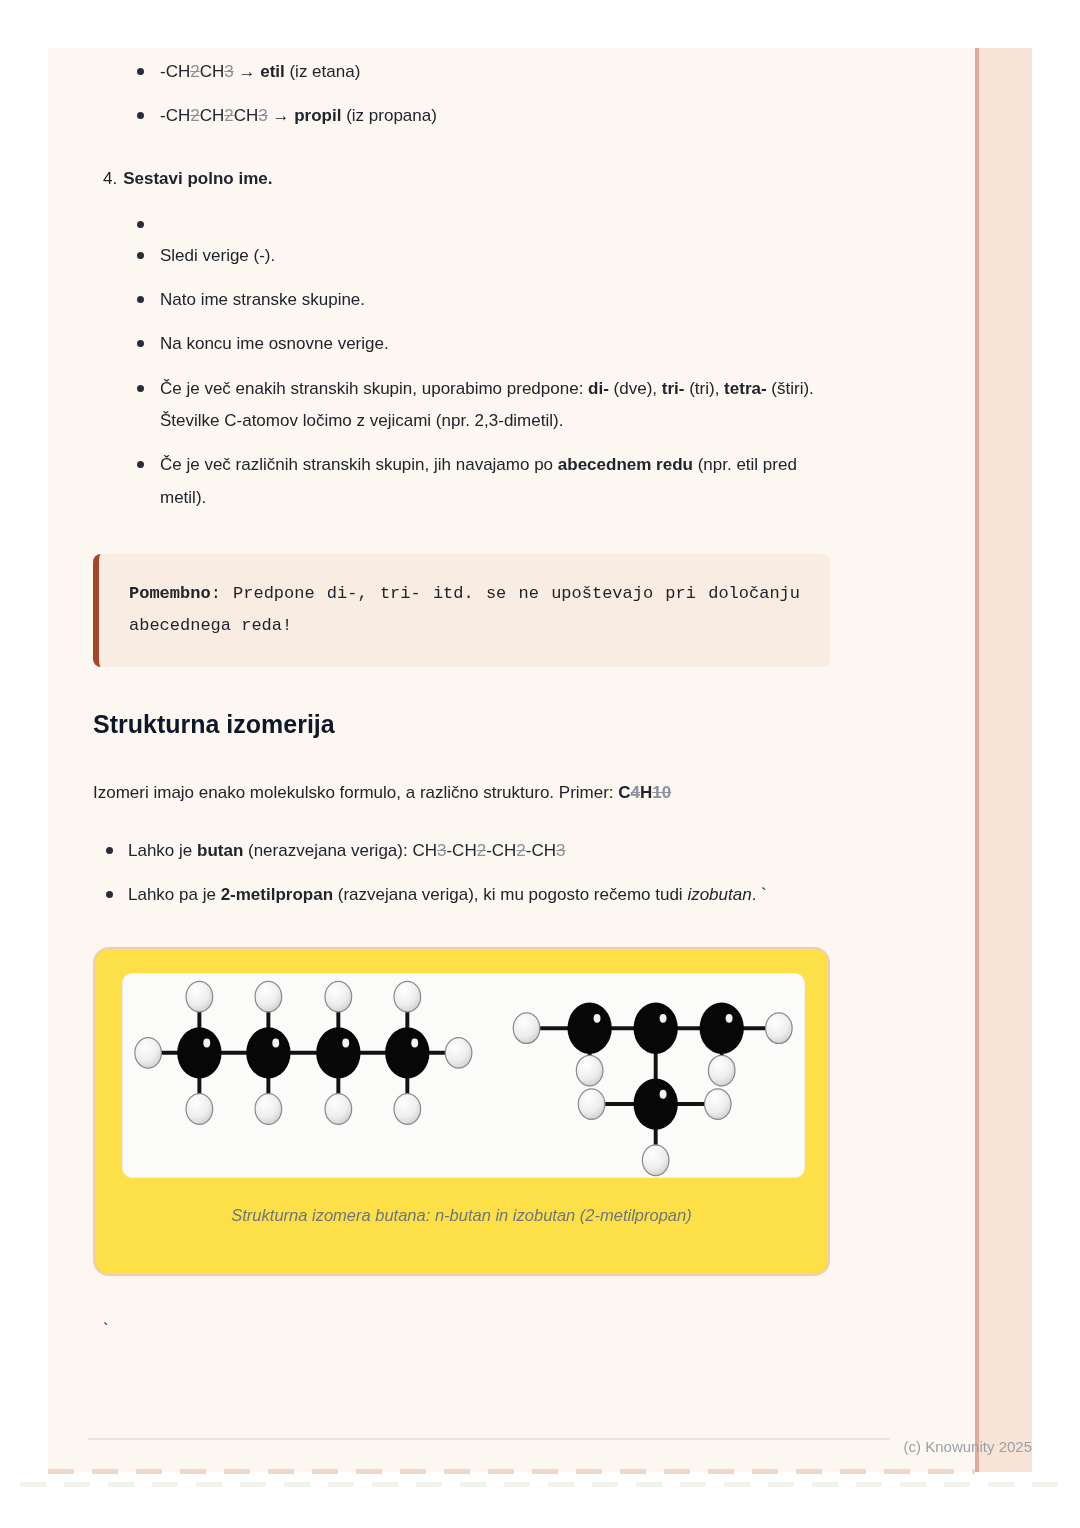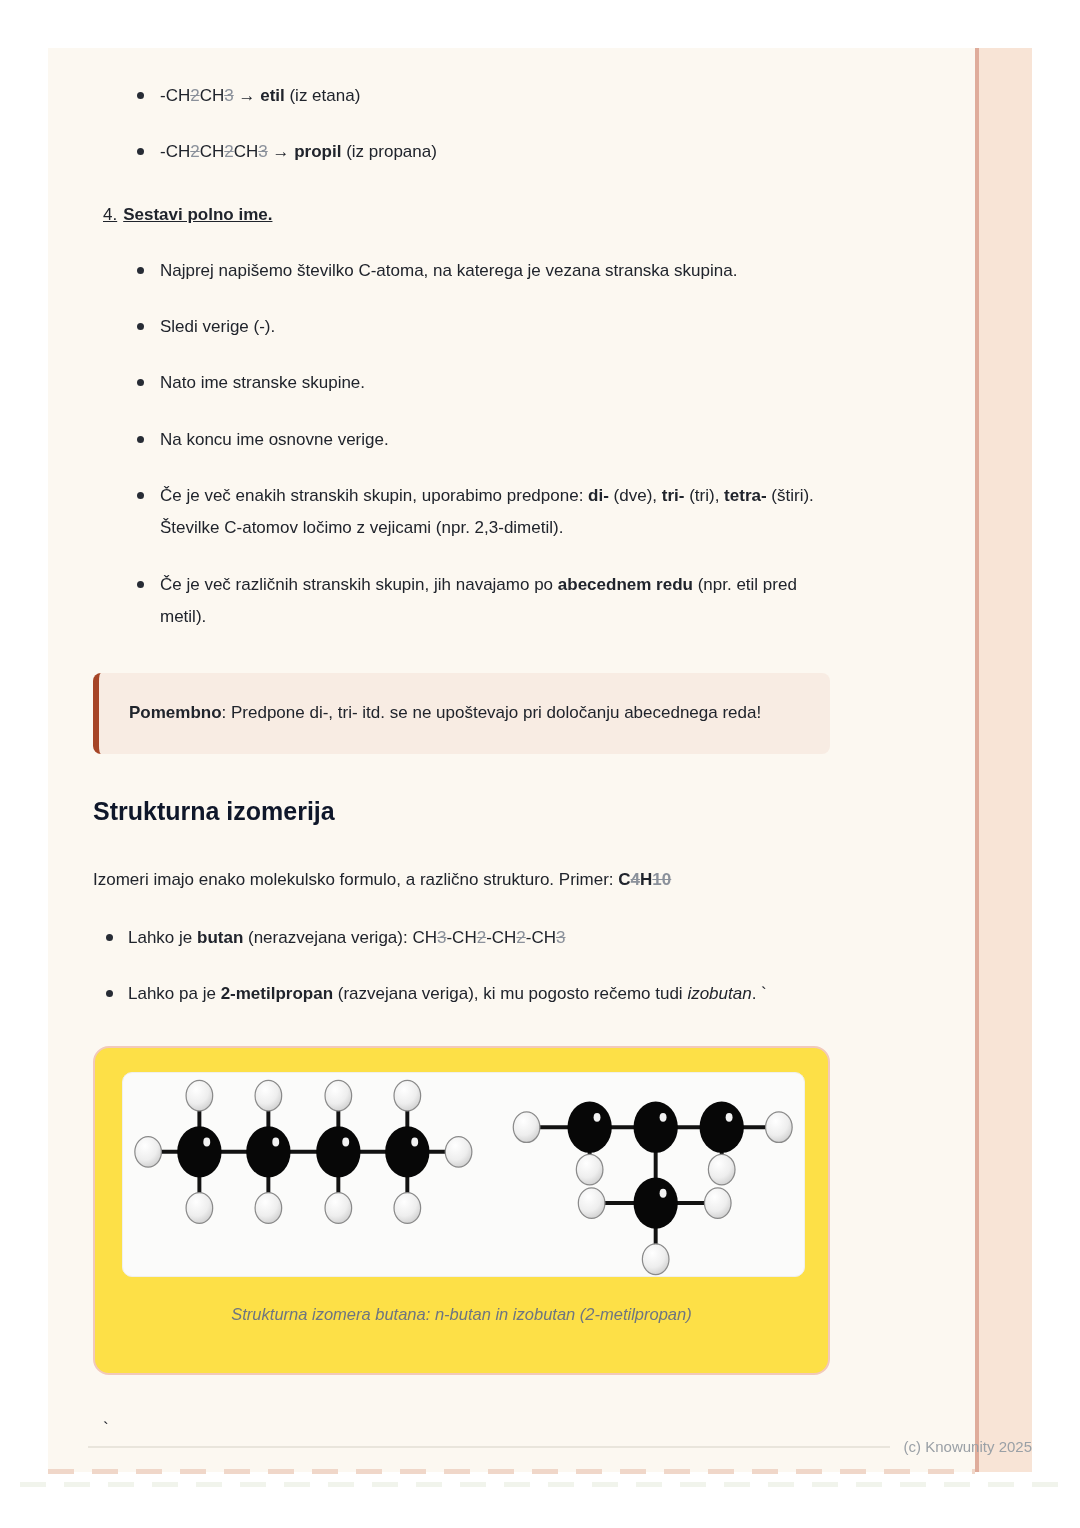--- a/index.html
+++ b/index.html
@@ -24,37 +24,37 @@
   .strip{
     position:absolute;left:975px;top:48px;width:57px;height:1424px;
     background:#f8e4d6;border-left:4px solid #dfac9b;box-sizing:border-box;
   }
   .content{
     padding:8px 145px 0 45px;
     font-size:17px;
   }
   
   ul{list-style:none;margin:0;padding:0;}
-  .li{display:flex;align-items:flex-start;margin-bottom:12px;margin-top:24px;}
+  .li{display:flex;align-items:flex-start;margin-bottom:12px;}
   .dot{flex:none;width:7px;height:7px;border-radius:50%;background:#272c35;margin-top:12px;}
   .nested .dot{margin-left:44px;margin-right:16px;}
   .root .dot{margin-left:13px;margin-right:15px;}
   .li-text{line-height:1.9;}
   .b{font-weight:bold;}
   .it{font-style:italic;}
   .st{color:#8b919b;text-decoration:line-through;}
   
-  .step{margin:30px 0 14px 10px;line-height:1.9;text-decoration:underline;}
+  .step{margin:30px 0 14px 10px;line-height:1.9;}
   .step .num{margin-right:6px;}
   .step .ttl{font-weight:bold;}
   
   .callout{
     margin-top:40px;width:737px;box-sizing:border-box;
     background:#f8ece3;border-left:6px solid #a64527;border-radius:8px;
-    padding:24px 30px;line-height:1.9;text-align:justify;
+    padding:24px 30px;line-height:1.9;text-align:justify;font-family:Liberation Mono, monospace;
   }
   
   h2.section-heading{
     margin:42px 0 0 0;font-size:25px;line-height:1.2;
     color:#0f172a;font-weight:bold;
   }
   .intro{margin-top:38px;line-height:1.9;}
   .root{margin-top:26px;}
   
   .figure-card{
@@ -68,21 +68,21 @@
     overflow:hidden;
   }
   .figure-caption{
     margin-top:26px;text-align:center;font-style:italic;
     font-size:16.5px;color:#6e7580;line-height:1.4;
   }
   .stray{margin:44px 0 0 10px;font-size:17px;}
   
   .footer{
     position:absolute;left:88px;right:48px;top:1438px;
-    display:flex;align-items:center;
+    display:flex;
   }
   .footer-line{flex:1;height:2px;background:#e9e5dc;margin-right:14px;}
   .footer-text{font-size:15px;color:#9aa0a6;white-space:nowrap;}
 </style>
 </head>
 <body>
 
 <div class="paper">
   <div class="content">
 
@@ -97,21 +97,20 @@
       </li>
     </ul>
 
     <div class="step">
       <span class="num">4.</span><span class="ttl">Sestavi polno ime.</span>
     </div>
 
     <ul class="nested">
       <li class="li">
         <span class="dot"></span>
-        <span class="li-text"><span>Najprej napišemo številko C-atoma, na katerega je vezana stranska skupina.</span></span>
       </li>
       <li class="li">
         <span class="dot"></span>
         <span class="li-text"><span>Sledi verige (-).</span></span>
       </li>
       <li class="li">
         <span class="dot"></span>
         <span class="li-text"><span>Nato ime stranske skupine.</span></span>
       </li>
       <li class="li">

